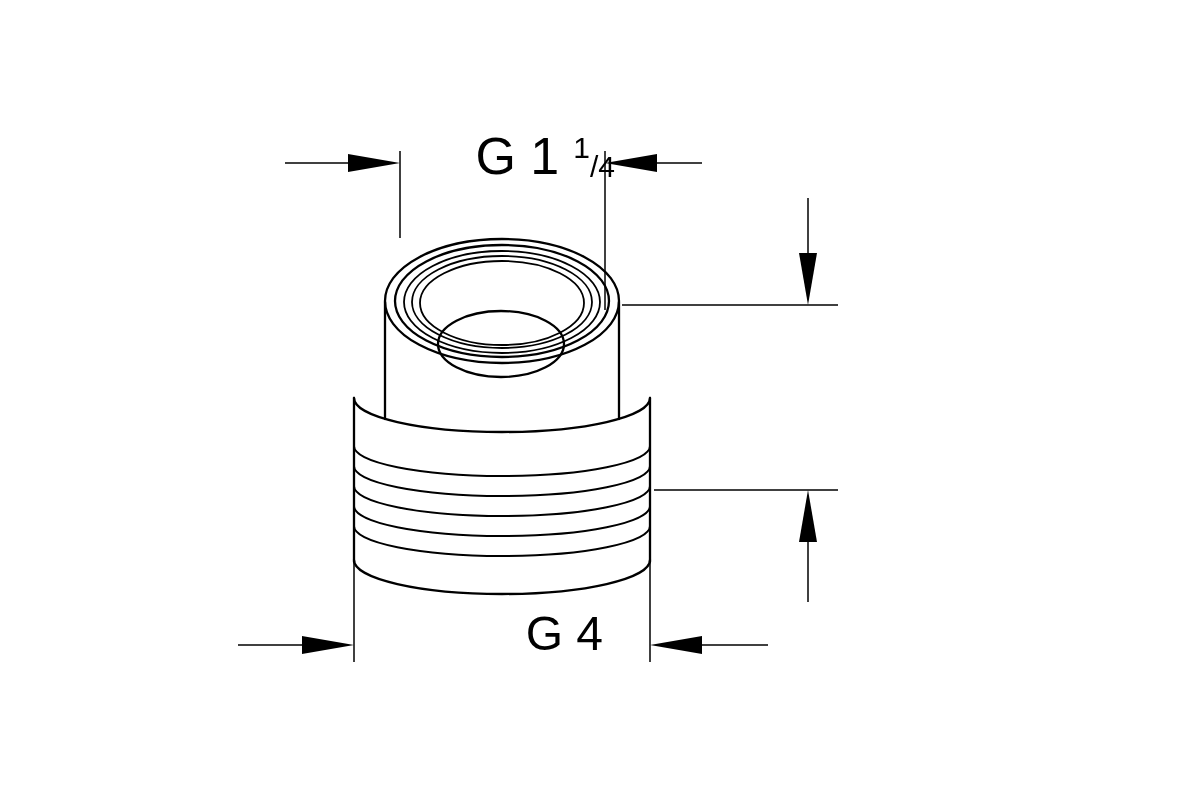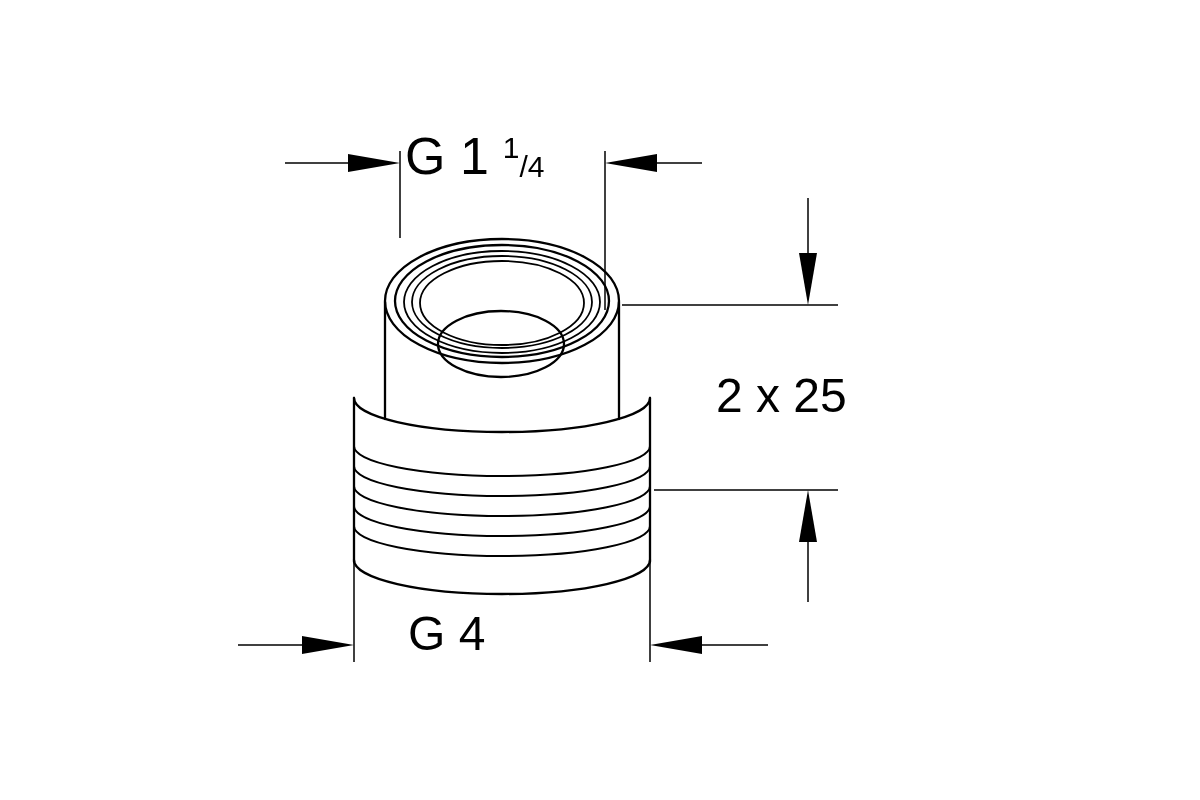--- a/index.html
+++ b/index.html
@@ -17,21 +17,21 @@
   }
   .drawing-svg {
     position: absolute;
     left: 0;
     top: 0;
   }
   .dim-label {
     position: absolute;
     color: #000000;
     white-space: nowrap;
-    text-align: left;
+    text-align: right;
     line-height: 1;
   }
   .dim-top {
     left: 405px;
     top: 130px;
     width: 210px;
     font-size: 52px;
   }
   .dim-top .frac-num {
     font-size: 30px;
@@ -124,17 +124,16 @@
 
       <polygon points="354,645 302,636 302,654"></polygon>
       <polygon points="650,645 702,636 702,654"></polygon>
     </g>
   </svg>
 
   <div class="dim-label dim-top">
     <span class="txt-main">G 1</span><span class="frac-num">1</span><span class="frac-den">/4</span>
   </div>
 
-  <div class="dim-label dim-right">2 x 25</div>
 
   <div class="dim-label dim-bottom">G 4</div>
 
 </div>
 
 </body></html>

